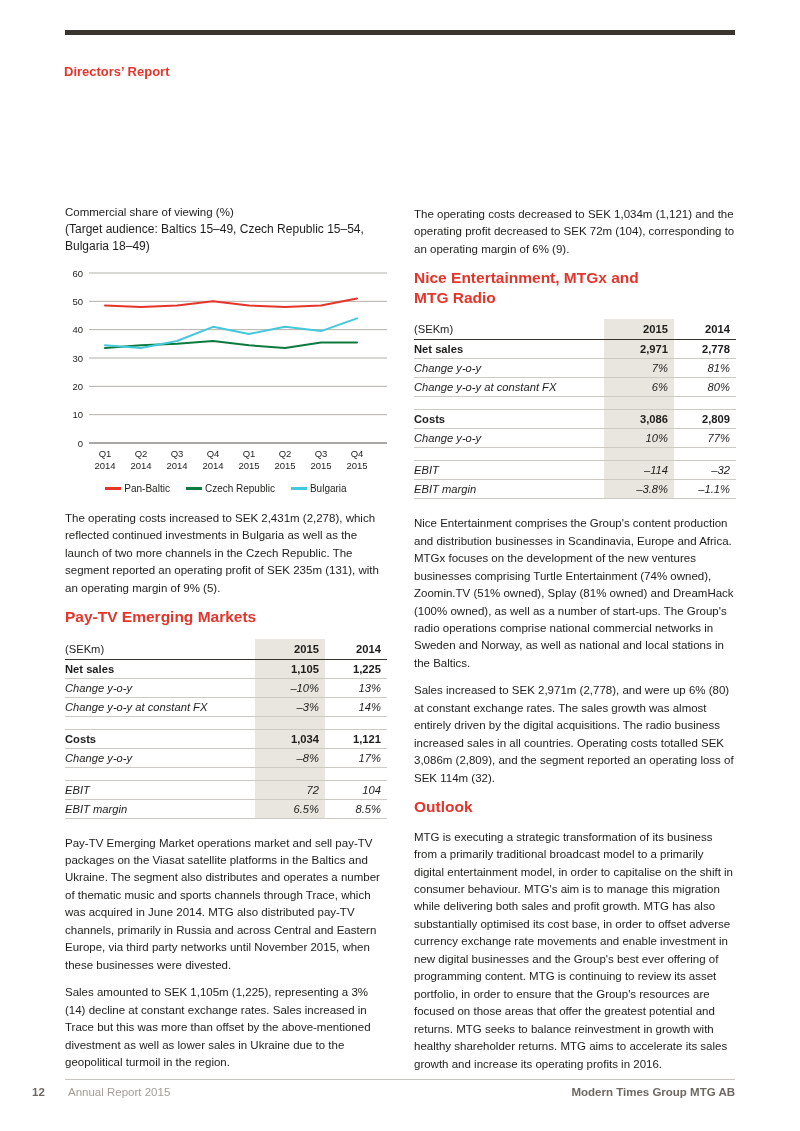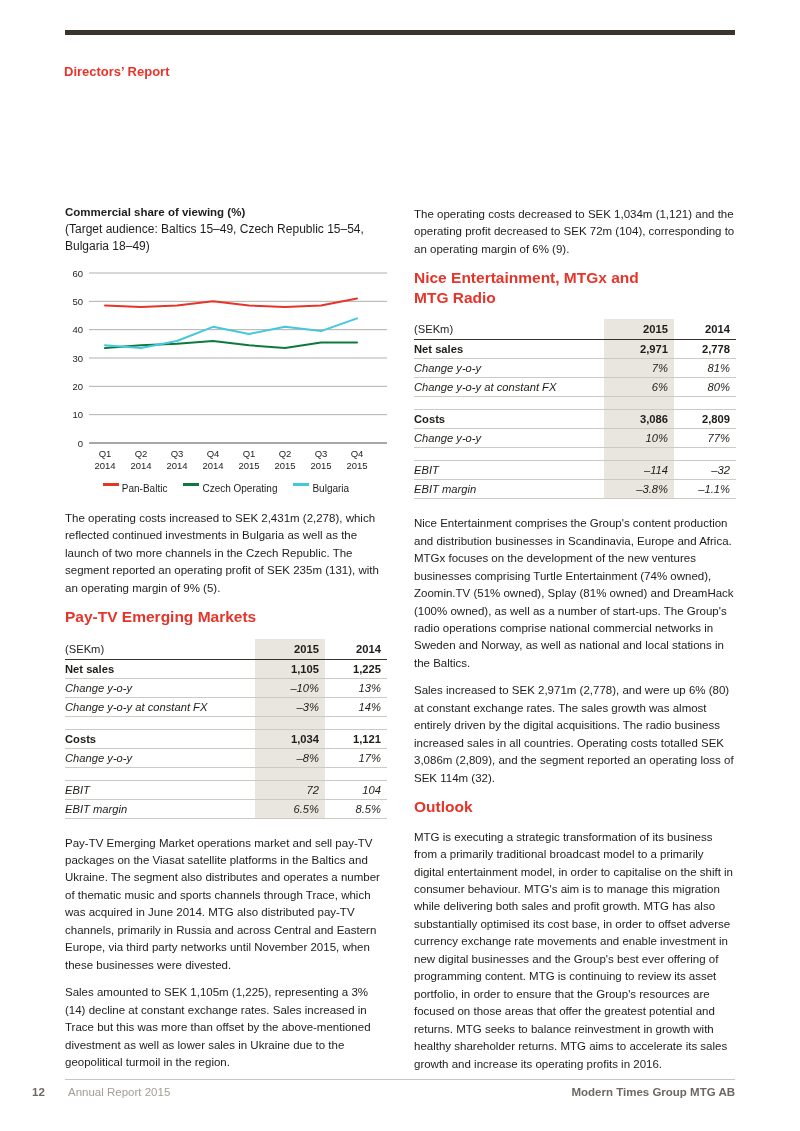--- a/index.html
+++ b/index.html
@@ -13,25 +13,25 @@
 
   .col { position:absolute; top:206px; width:322px; }
   .col-left { left:65px; }
   .col-right { left:414px; }
 
   p.body { font-size:11.5px; line-height:1.52; margin-bottom:10px; }
   h2.red { font-size:15.5px; line-height:1.25; font-weight:bold; color:#e5352b; margin:9px 0 12px; }
   h2.red.wrap { max-width:250px; }
 
   
-  .chart-title { font-size:11.5px; font-weight:bold; margin-bottom:3px; }
+  .chart-title { font-size:11.5px; font-weight:normal; margin-bottom:3px; }
   .chart-subtitle { font-size:12px; line-height:1.45; margin-bottom:9px; }
   .tick-label { font-size:9.5px; fill:#1d1d1b; font-family:"Liberation Sans", sans-serif; }
   .chart-legend { display:flex; justify-content:center; gap:16px; align-items:center; margin:4px 0 16px; }
-  .legend-item { display:flex; align-items:flex-start; gap:3px; }
+  .legend-item { display:flex; align-items:center; gap:3px; }
   .legend-swatch { display:inline-block; width:16px; height:3px; }
   .legend-label { font-size:10px; }
 
   
   .fin-table { width:100%; font-size:11.2px; margin-bottom:16px; }
   .trow { display:grid; grid-template-columns:1fr 70px 62px; align-items:center; min-height:19px; border-bottom:1px solid #cdc9c3; }
   .trow.header { border-bottom:1.5px solid #37322c; min-height:21px; }
   .trow.header .c-v { font-weight:bold; }
   .trow.bold { font-weight:bold; }
   .trow.italic { font-style:italic; }
@@ -84,21 +84,21 @@
         <polyline points="40,83.08333333333333 76,80.25000000000001 112,78.83333333333333 148,76 184,80.25000000000001 220,83.08333333333333 256,77.41666666666667 292,77.41666666666667" fill="none" stroke="#0c7a3e" stroke-width="2" stroke-linejoin="round" stroke-linecap="round"></polyline>
         <polyline points="40,80.25000000000001 76,83.08333333333333 112,76 148,61.83333333333333 184,68.91666666666666 220,61.83333333333333 256,66.08333333333334 292,53.33333333333334" fill="none" stroke="#45c8dc" stroke-width="2" stroke-linejoin="round" stroke-linecap="round"></polyline>
       </svg>
     <div class="chart-legend">
         <div class="legend-item">
           <span class="legend-swatch" style="background: rgb(229, 53, 43);"></span>
           <span class="legend-label">Pan-Baltic</span>
         </div>
         <div class="legend-item">
           <span class="legend-swatch" style="background: rgb(12, 122, 62);"></span>
-          <span class="legend-label">Czech Operating</span>
+          <span class="legend-label">Czech Republic</span>
         </div>
         <div class="legend-item">
           <span class="legend-swatch" style="background: rgb(69, 200, 220);"></span>
           <span class="legend-label">Bulgaria</span>
         </div>
       </div>
 
     <p class="body">The operating costs increased to SEK 2,431m (2,278), which reflected continued investments in Bulgaria as well as the launch of two more channels in the Czech Republic. The segment reported an operating profit of SEK 235m (131), with an operating margin of 9% (5).</p>
 
     <h2 class="red">Pay-TV Emerging Markets</h2>

